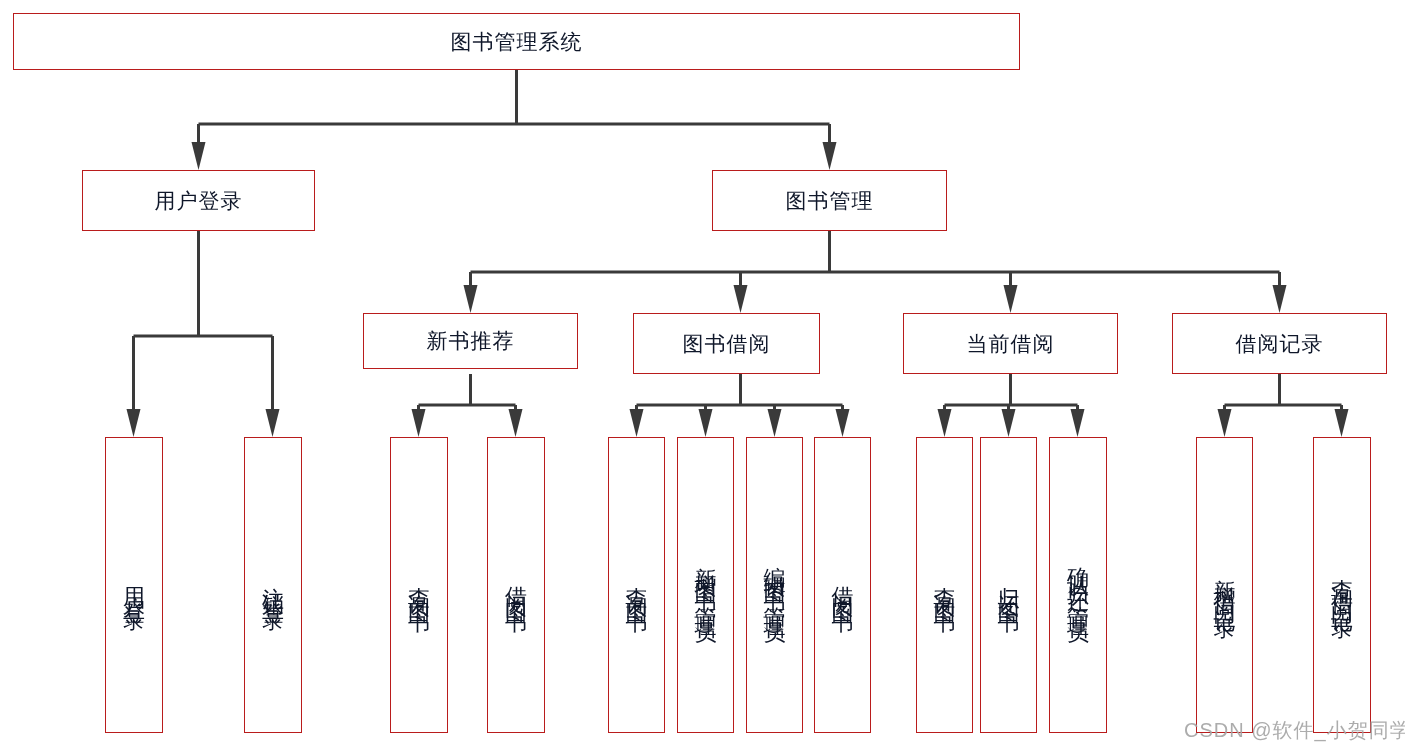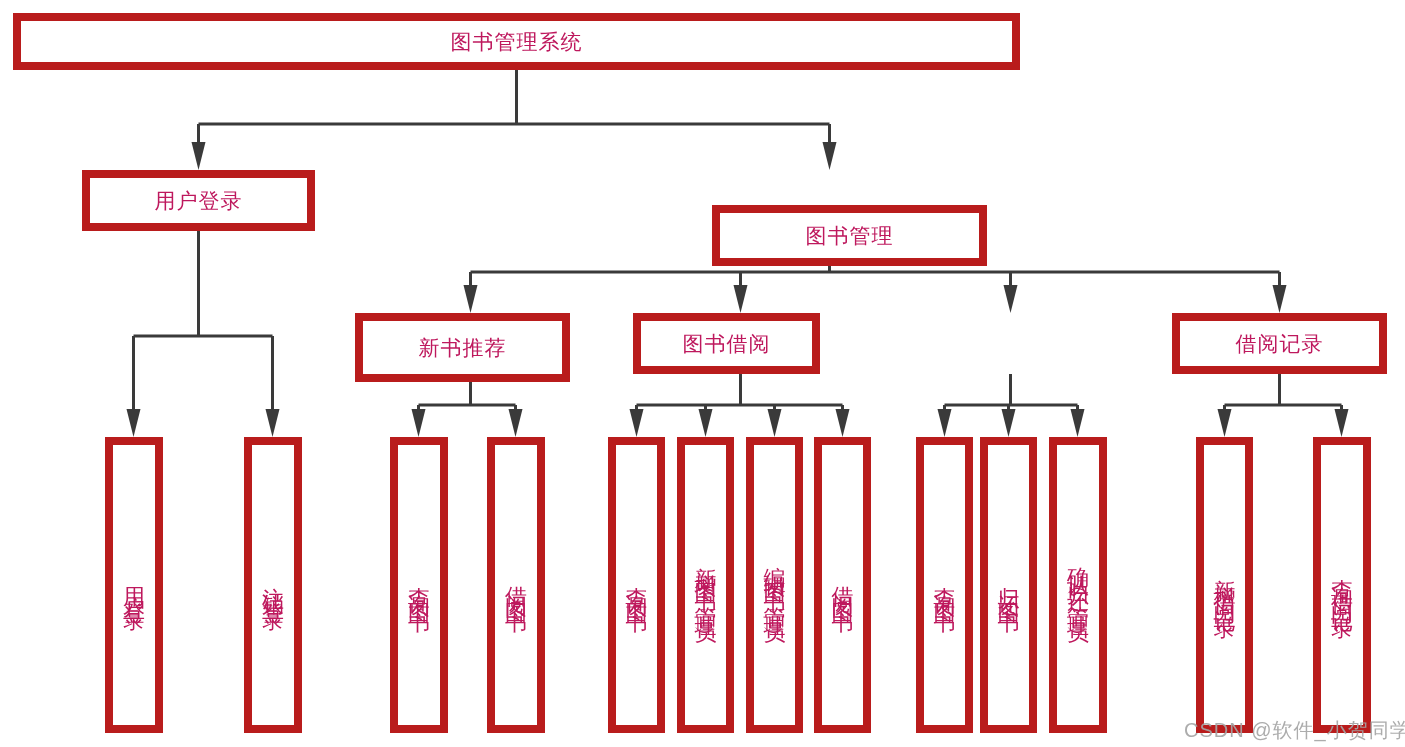--- a/index.html
+++ b/index.html
@@ -7,26 +7,26 @@
     position:relative;
     width:1405px; height:747px;
     background:#ffffff;
     font-family:"Liberation Sans", sans-serif;
     overflow:hidden;
   }
   #connectors { position:absolute; left:0; top:0; width:1405px; height:747px; }
   .box {
     position:absolute;
     box-sizing:border-box;
-    border:8px solid #b91c1c;
+    border:1px solid #b91c1c;
     background:#ffffff;
     display:flex;
     align-items:center;
     justify-content:center;
-    color:#be185d;
+    color:#0f172a;
     text-align:center;
   }
   .h-box { font-size:21px; letter-spacing:1px; }
   .v-box {
     writing-mode:vertical-rl;
     text-orientation:mixed;
     font-size:22px;
     letter-spacing:8px;
     line-height:1;
   }
@@ -83,29 +83,32 @@
     <polygon points="1334.5,409 1348.5,409 1341.5,437"></polygon>
   </svg>
 
   <div class="box h-box" style="left:13px; top:13px; width:1007px; height:57px;">
     <span>图书管理系统</span>
   </div>
 
   <div class="box h-box" style="left:82px; top:170px; width:233px; height:61px;">
     <span>用户登录</span>
   </div>
-  <div class="box h-box" style="left:712px; top:170px; width:275px; height:61px;margin-top:35px;">
+  <div class="box h-box" style="left:712px; top:170px; width:235px; height:61px;">
     <span>图书管理</span>
   </div>
 
-  <div class="box h-box" style="left:355px; top:313px; width:215px; height:69px;align-items:center;">
+  <div class="box h-box" style="left:363px; top:313px; width:215px; height:56px;align-items:center;">
     <span>新书推荐</span>
   </div>
   <div class="box h-box" style="left:633px; top:313px; width:187px; height:61px;">
     <span>图书借阅</span>
+  </div>
+  <div class="box h-box" style="left:903px; top:313px; width:215px; height:61px;">
+    <span>当前借阅</span>
   </div>
   <div class="box h-box" style="left:1172px; top:313px; width:215px; height:61px;">
     <span>借阅记录</span>
   </div>
 
   <div class="box v-box" style="left:105px; top:437px; width:58px; height:296px;">
     <span>用户登录</span>
   </div>
   <div class="box v-box" style="left:244px; top:437px; width:58px; height:296px;">
     <span>注销登录</span>

